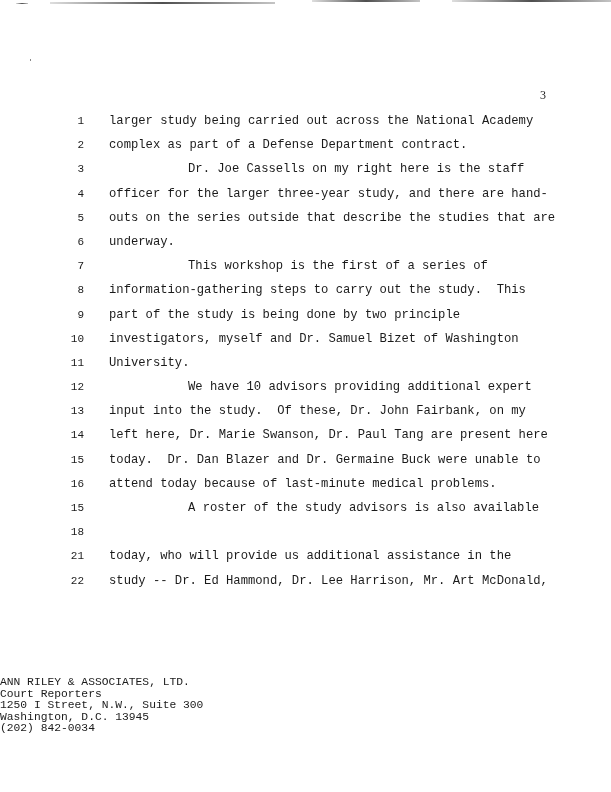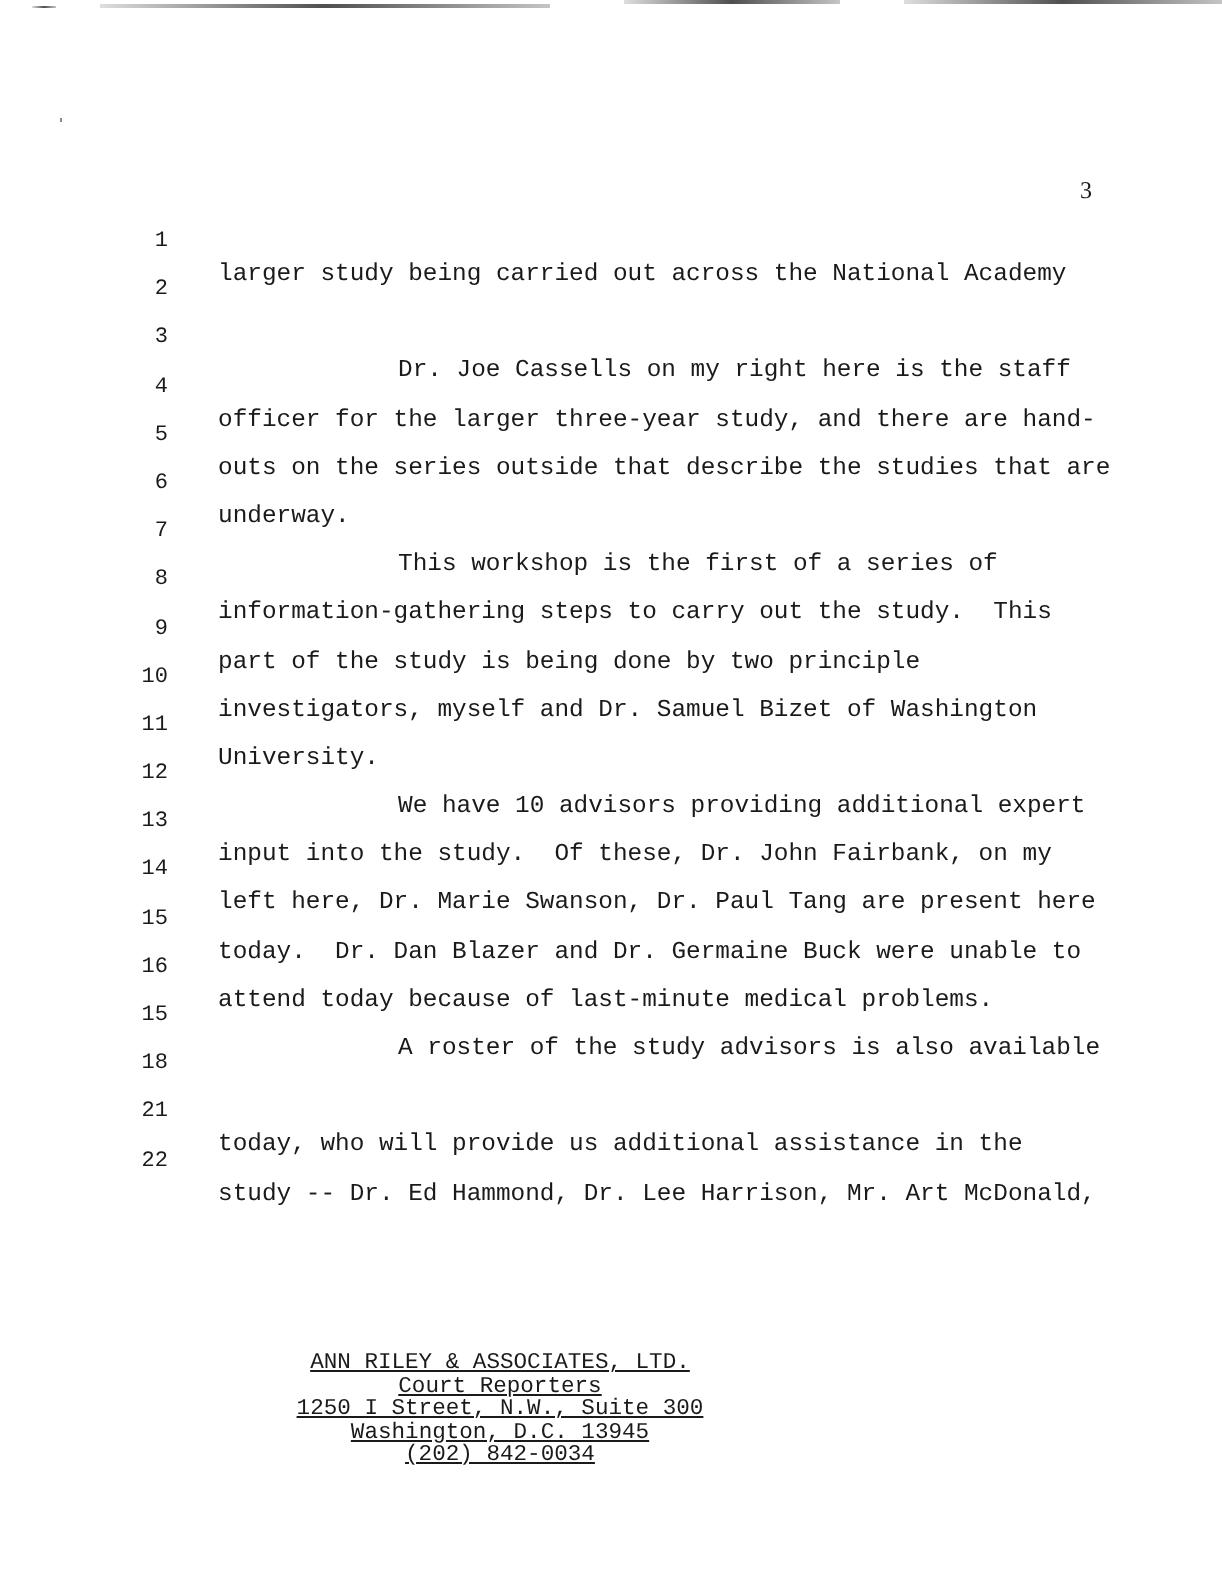--- a/index.html
+++ b/index.html
@@ -52,53 +52,50 @@
       position: absolute;
       left: 62px;
       width: 22px;
       text-align: right;
       font-size: 11px;
       font-family: "Liberation Mono", "DejaVu Sans Mono", monospace;
     }
     .line-text {
       position: absolute;
       left: 109px;
-      margin-top: 16px;
     }
     .line-text.indent {
-      left: 199px;
+      left: 188px;
     }
     .footer {
       position: absolute;
       top: 677px;
       left: 0;
       width: 500px;
-      text-align: center;
       font-size: 11.3px;
       line-height: 11.5px;
-      text-decoration: underline;
     }
     .footer div {
       white-space: pre;
     }
   </style>
 </head>
 <body>
 
 <div class="scan-mark" style="left:16px; top:3px; width:12px; height:1px;"></div>
 <div class="scan-mark" style="left:50px; top:2px; width:225px;"></div>
 <div class="scan-mark" style="left:312px; top:0px; width:108px;"></div>
 <div class="scan-mark" style="left:452px; top:0px; width:159px;"></div>
 <div class="stray-dot"></div>
 
 <div class="page-number">3</div>
 
 <div class="transcript" id="transcript">
     <div class="line"><span class="line-no">1</span><span class="line-text">larger study being carried out across the National Academy</span></div>
-    <div class="line"><span class="line-no">2</span></div>
+    <div class="line"><span class="line-no">2</span><span class="line-text">complex as part of a Defense Department contract.</span></div>
     <div class="line"><span class="line-no">3</span><span class="line-text indent">Dr. Joe Cassells on my right here is the staff</span></div>
     <div class="line"><span class="line-no">4</span><span class="line-text">officer for the larger three-year study, and there are hand-</span></div>
     <div class="line"><span class="line-no">5</span><span class="line-text">outs on the series outside that describe the studies that are</span></div>
     <div class="line"><span class="line-no">6</span><span class="line-text">underway.</span></div>
     <div class="line"><span class="line-no">7</span><span class="line-text indent">This workshop is the first of a series of</span></div>
     <div class="line"><span class="line-no">8</span><span class="line-text">information-gathering steps to carry out the study.  This</span></div>
     <div class="line"><span class="line-no">9</span><span class="line-text">part of the study is being done by two principle</span></div>
     <div class="line"><span class="line-no">10</span><span class="line-text">investigators, myself and Dr. Samuel Bizet of Washington</span></div>
     <div class="line"><span class="line-no">11</span><span class="line-text">University.</span></div>
     <div class="line"><span class="line-no">12</span><span class="line-text indent">We have 10 advisors providing additional expert</span></div>

